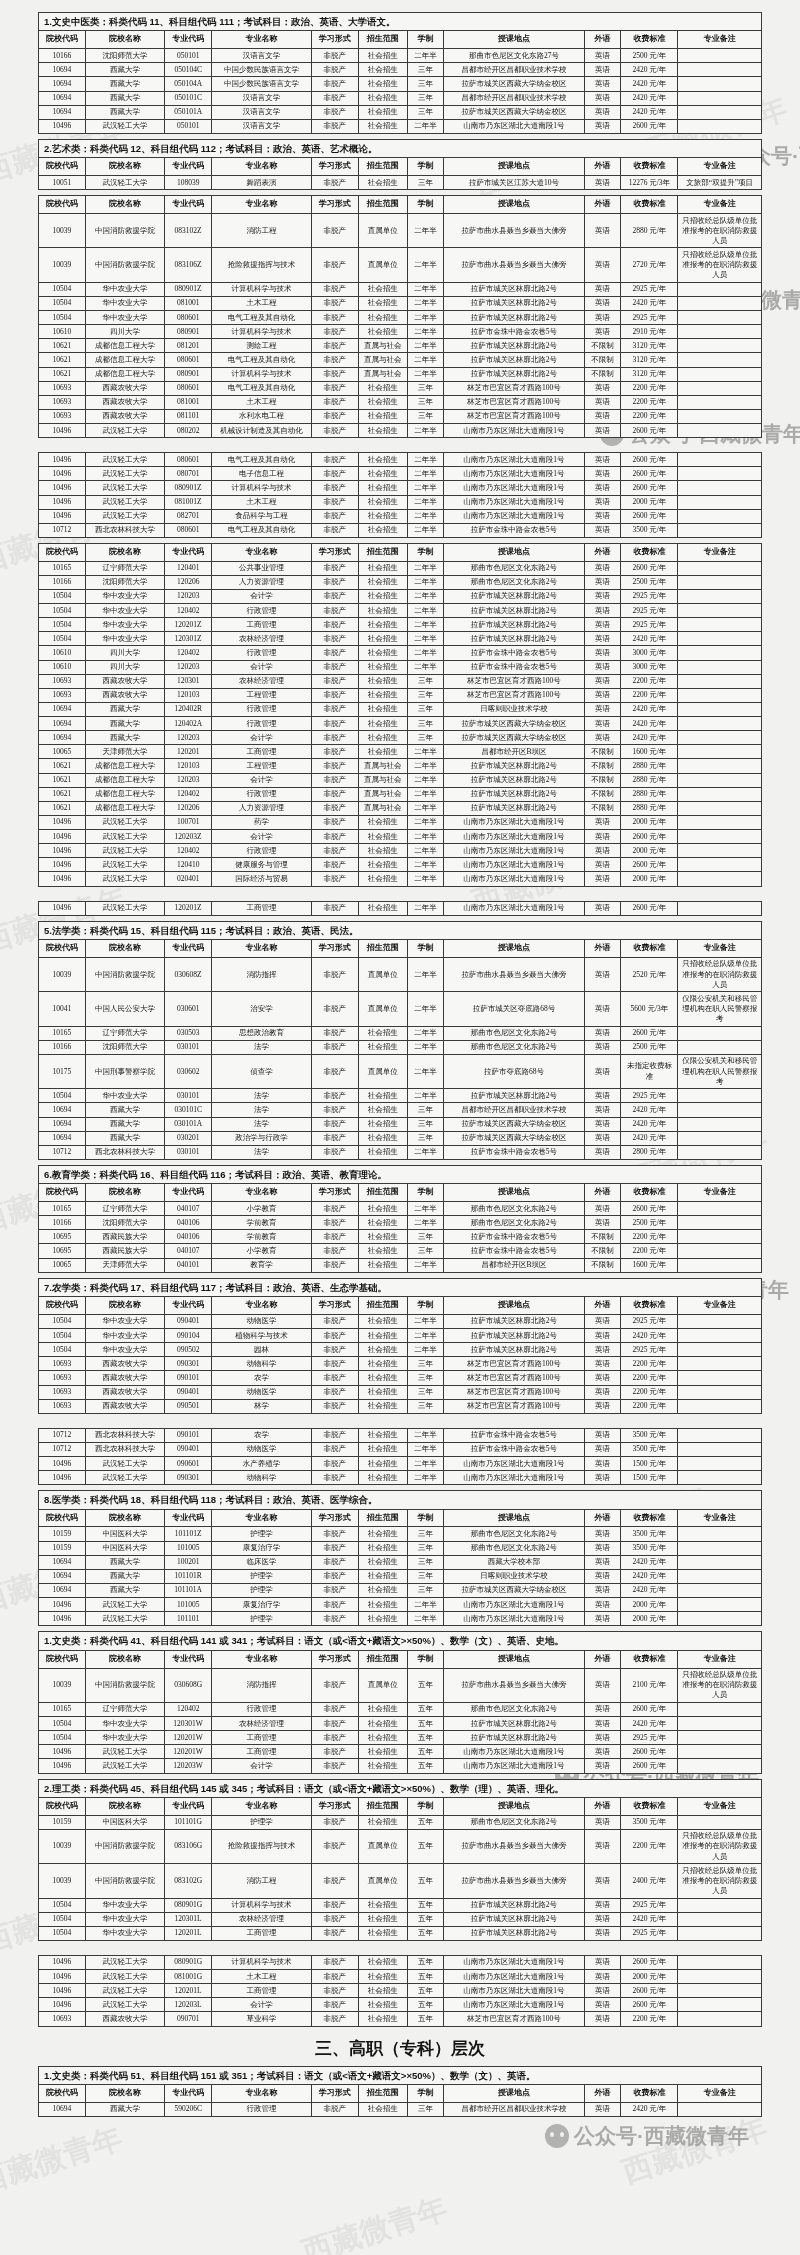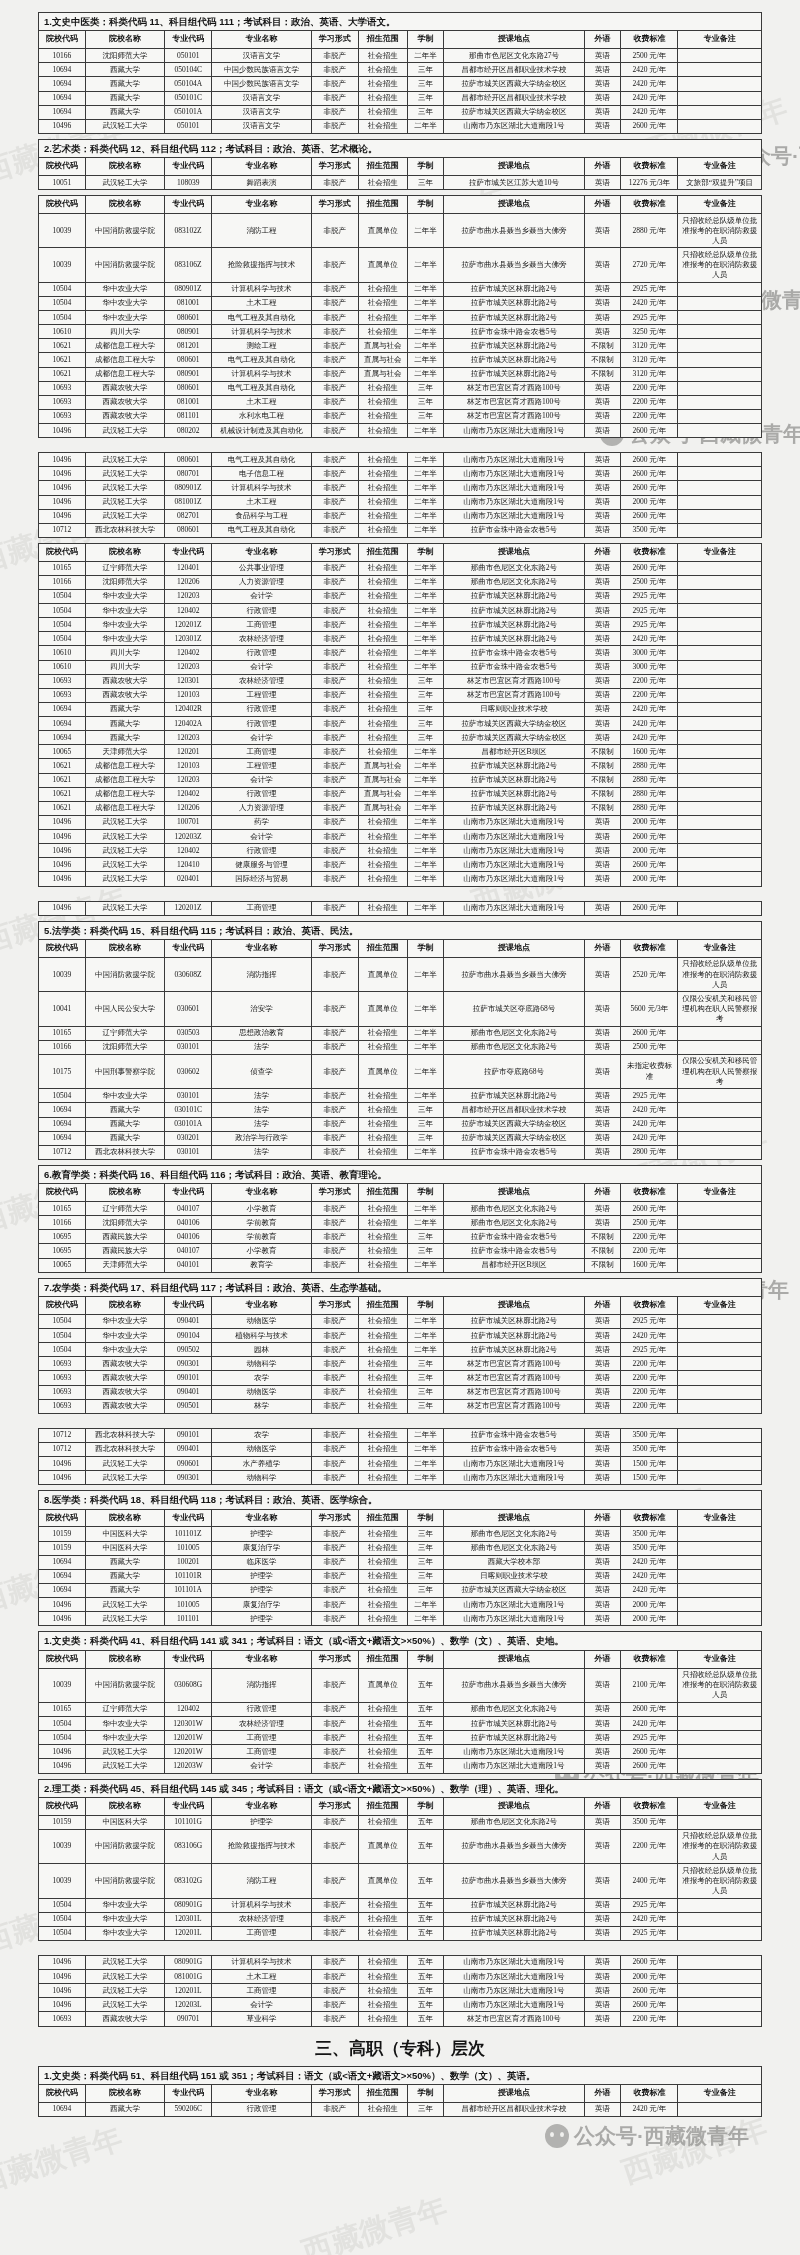--- a/index.html
+++ b/index.html
@@ -343,21 +343,21 @@
               <tr>
                 <td>10610</td>
                 <td>四川大学</td>
                 <td>080901</td>
                 <td>计算机科学与技术</td>
                 <td>非脱产</td>
                 <td>社会招生</td>
                 <td>二年半</td>
                 <td>拉萨市金珠中路金农巷5号</td>
                 <td>英语</td>
-                <td>3250 元/年</td>
+                <td>2910 元/年</td>
                 <td class="remark"></td>
               </tr>
               <tr>
                 <td>10621</td>
                 <td>成都信息工程大学</td>
                 <td>081201</td>
                 <td>测绘工程</td>
                 <td>非脱产</td>
                 <td>直属与社会</td>
                 <td>二年半</td>

